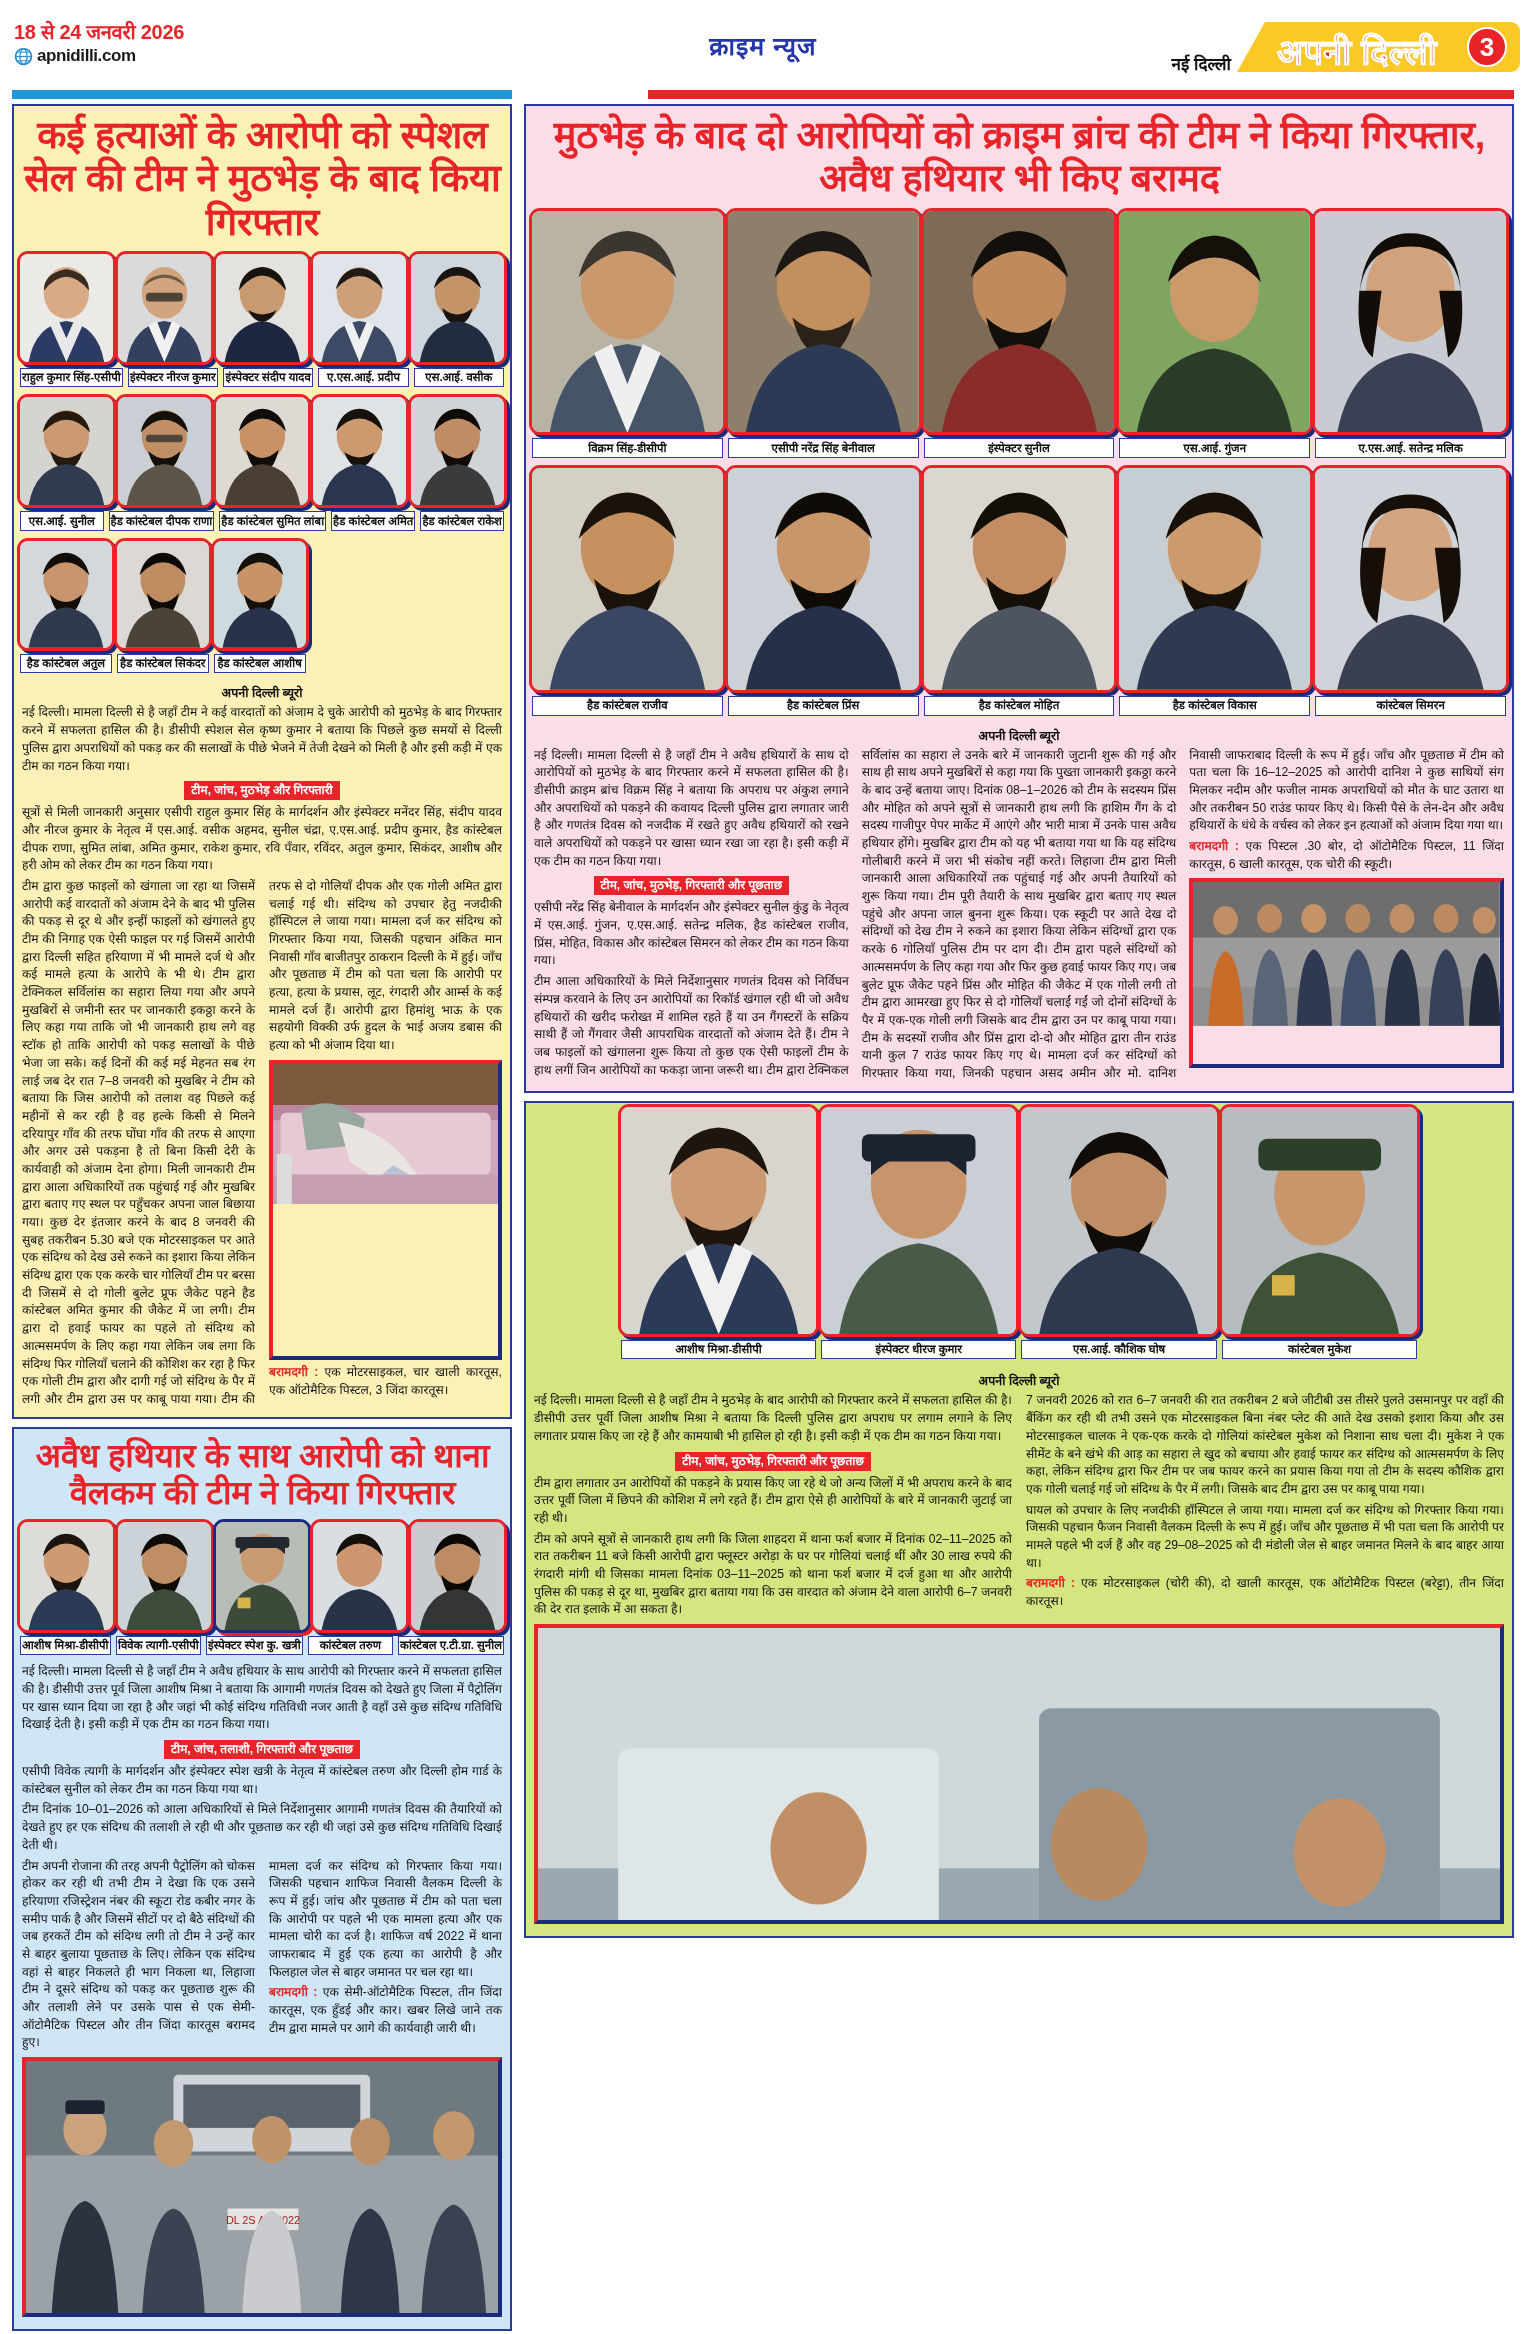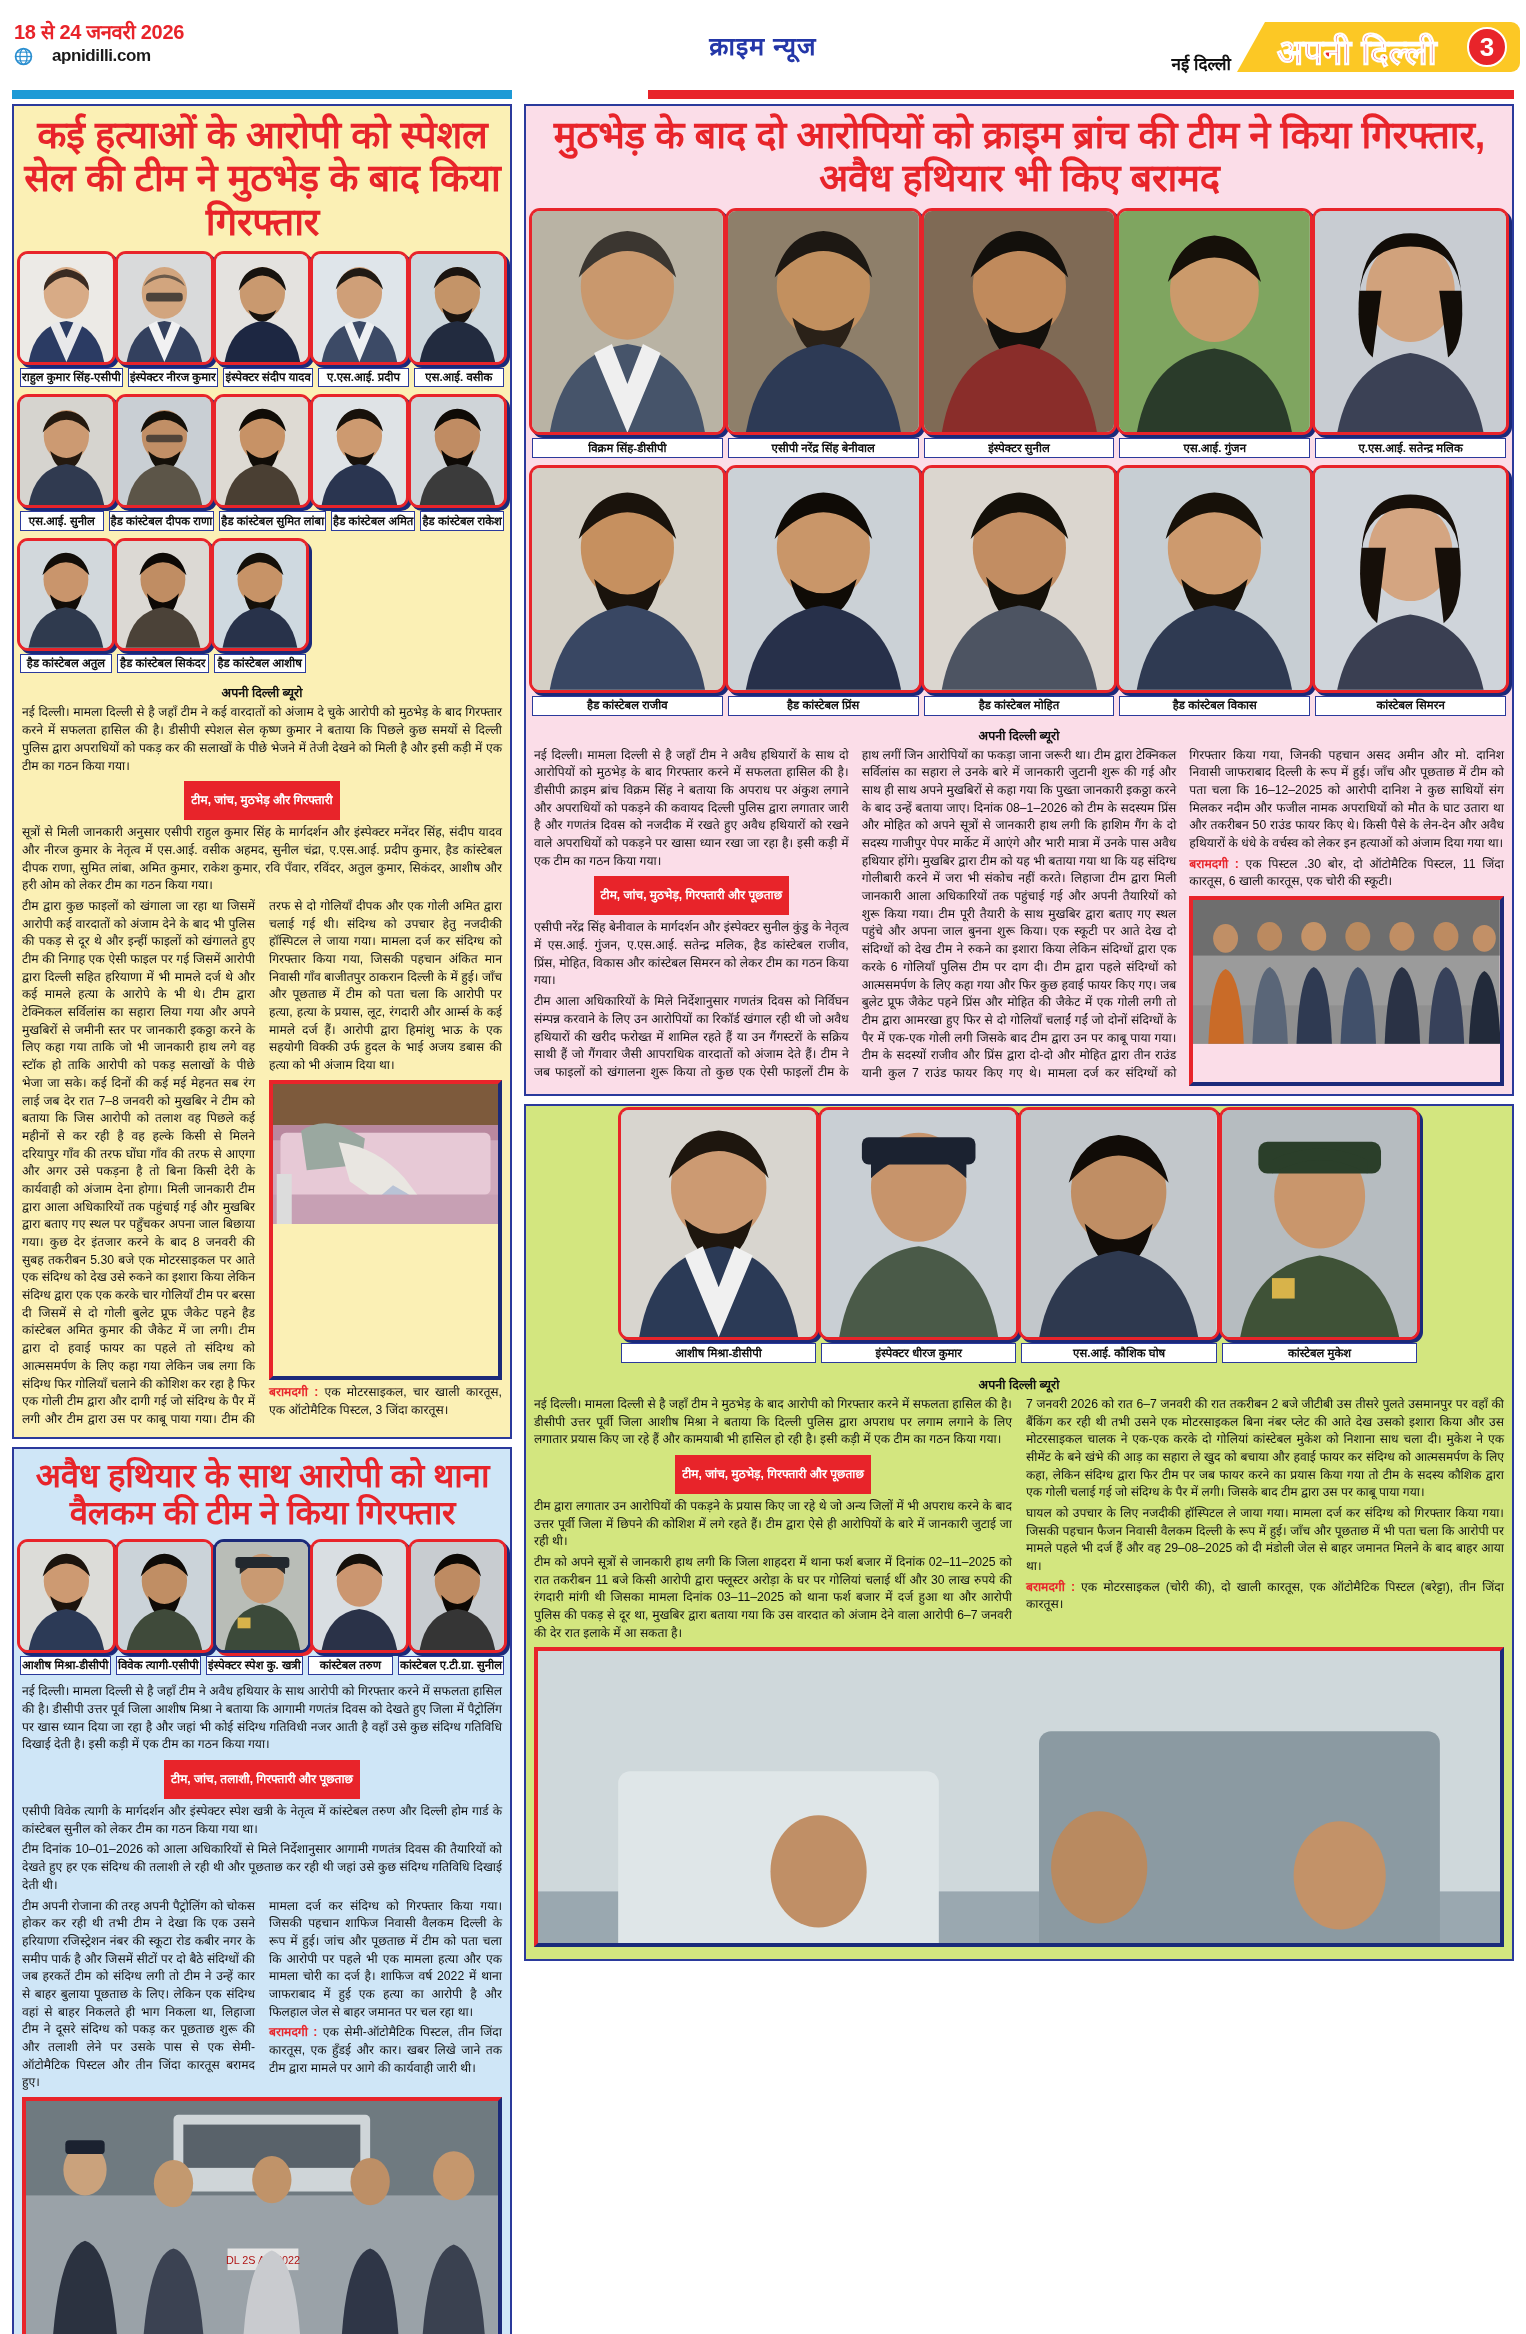--- a/index.html
+++ b/index.html
@@ -17,21 +17,21 @@
     position:absolute; left:0; top:0; width:1526px; height:82px;
     background:#fff;
   }
   .mast-date {
     position:absolute; left:14px; top:18px;
     color:#e8242a; font-weight:bold; font-size:20px;
     letter-spacing:-0.3px; white-space:nowrap;
   }
   .mast-site {
     position:absolute; left:14px; top:46px;
-    display:flex; align-items:center; gap:19px;
+    display:flex; align-items:center; gap:4px;
   }
   .globe-ico { width:19px; height:19px; display:block; }
   .mast-site-txt {
     color:#1a1a1a; font-size:17px; font-weight:bold; letter-spacing:-0.4px;
   }
   .mast-center {
     position:absolute; left:0; top:28px; width:1526px; text-align:center;
     color:#2437a8; font-size:25px; font-weight:bold; letter-spacing:1px;
   }
   .mast-city {
@@ -112,21 +112,21 @@
   .textwrap { padding:2px 8px 8px 8px; }
   .tcols2 { column-count:2; column-gap:14px; }
   .tcols3 { column-count:3; column-gap:13px; }
   p.body {
     margin:0 0 3px 0; font-size:12.2px; line-height:1.45;
     color:#111; text-align:justify; text-justify:inter-word;
   }
   p.body:first-letter { }
   .tag {
     display:inline-block; background:#e8242a; color:#fff;
-    font-size:12px; font-weight:bold; padding:12px 7px; margin:3px 0 4px 0;
+    font-size:12px; font-weight:bold; padding:2px 7px; margin:3px 0 4px 0;
     line-height:1.25;
   }
   .redlabel { color:#e8242a; font-weight:bold; }
 
   
   .inset {
     border:4px solid #e8242a; border-right-color:#1b2a7a; border-bottom-color:#1b2a7a;
     margin:5px 0 4px 0; width:100%; position:relative; overflow:hidden;
     break-inside:avoid;
   }

